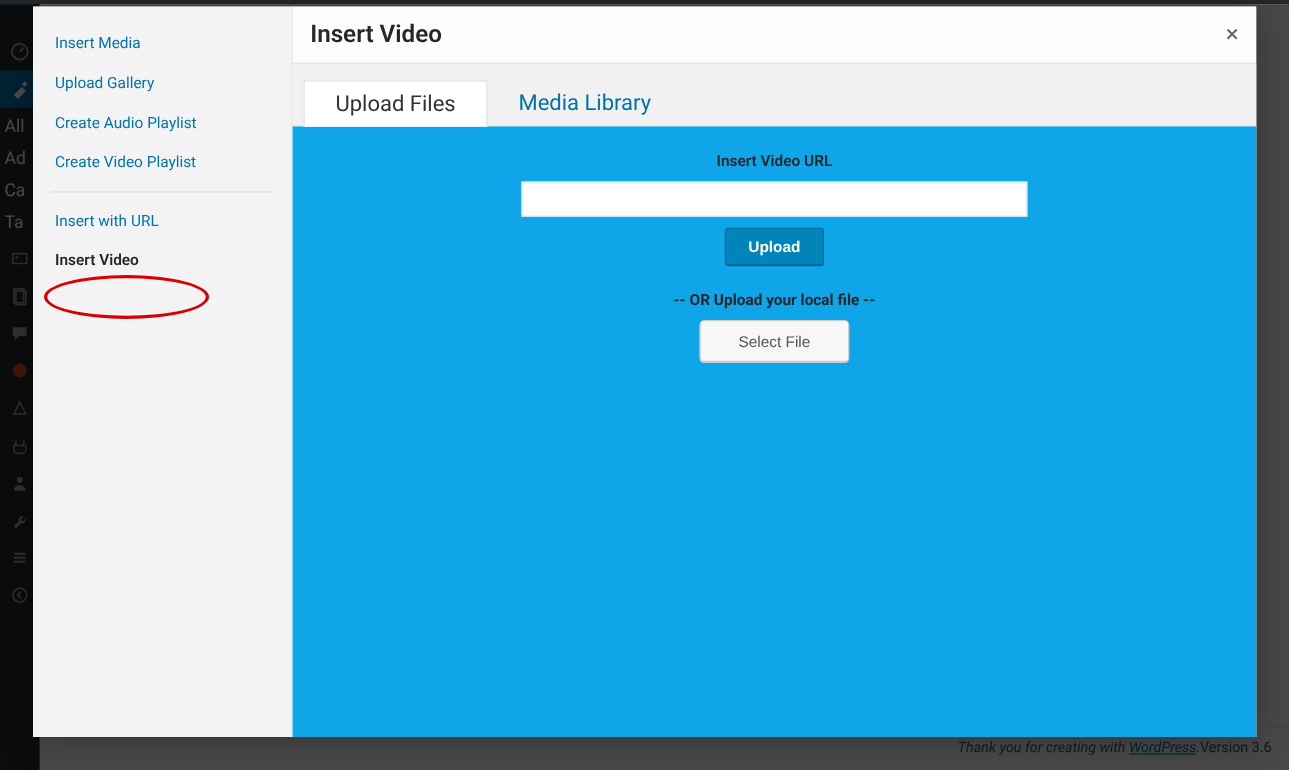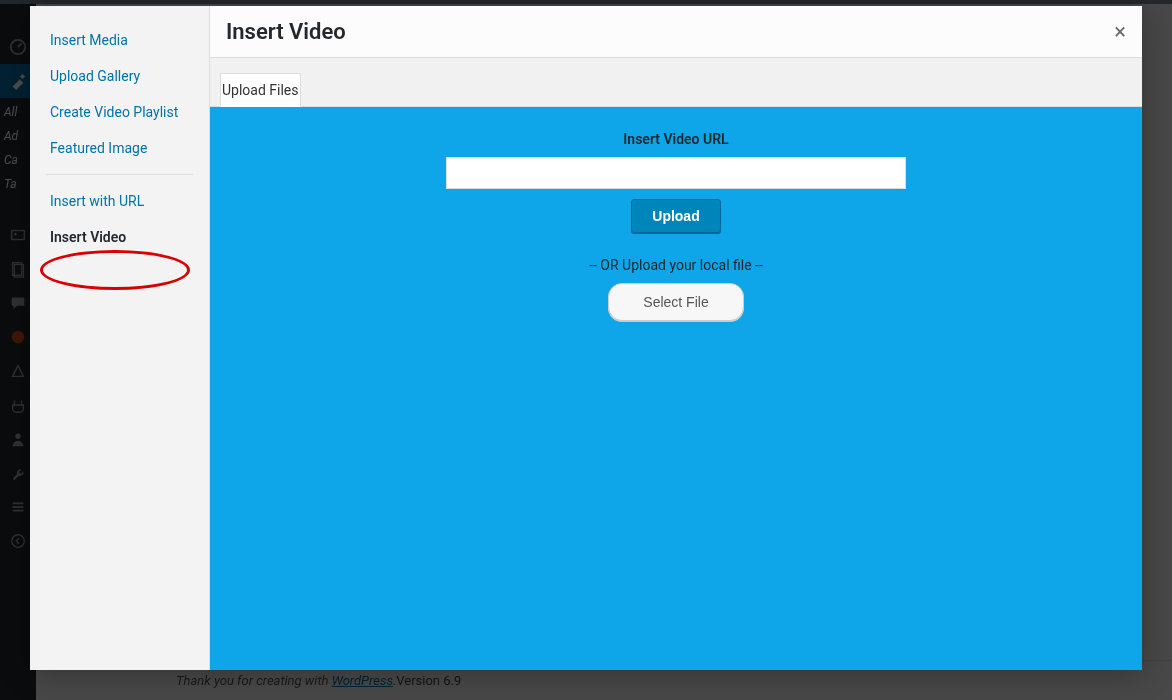--- a/index.html
+++ b/index.html
@@ -43,33 +43,32 @@
       background: #0073aa;
       color: #fff;
     }
     .wp-menubar svg { width: 18px; height: 18px; fill: currentColor; }
     .wp-submenu {
       position: absolute;
       top: 100px;
       left: 0;
       width: 36px;
       color: #fff;
-      font-size: 12px;
-      font-style: italic;
+      font-size: 16px;
     }
     .wp-submenu div { padding: 5px 4px; color: #fff; }
     .footer {
       position: absolute;
       bottom: 0; left: 160px; right: 0;
       height: 40px;
       background: #f1f1f1;
       border-top: 1px solid #ddd;
       display: flex;
       align-items: center;
-      justify-content: flex-start;
+      justify-content: flex-end;
       padding: 0 16px;
       font-size: 13px;
       font-style: italic;
       color: #555;
     }
     .footer a { color: #0073aa; text-decoration: underline; }
     .footer .ver { font-style: normal; color: #444; }
 
     
     .modal-backdrop {
@@ -81,21 +80,21 @@
       position: absolute;
       top: 6px;
       left: 30px;
       right: 30px;
       bottom: 30px;
       background: #fcfcfc;
       box-shadow: 0 3px 30px rgba(0,0,0,0.3);
       display: flex;
     }
     .media-sidebar {
-      width: 180px;
+      width: 236px;
       background: #f3f3f3;
       border-right: 1px solid #ddd;
       padding: 16px 16px;
     }
     .media-sidebar .menu-link {
       display: block;
       color: #0073aa;
       font-size: 14px;
       padding: 10px 4px 10px 4px;
       cursor: pointer;
@@ -145,22 +144,22 @@
       border: none;
       font-family: inherit;
     }
     .media-tabs-wrap {
       background: #f1f1f1;
       border-bottom: 1px solid #ddd;
       padding: 14px 10px 0 10px;
     }
     .media-tabs { display: flex; }
     .media-tab {
-      padding: 8px 1px;
-      font-size: 14px;
+      padding: 8px 28px;
+      font-size: 20px;
       color: #0073aa;
       cursor: pointer;
       position: relative;
       bottom: -1px;
     }
     .media-tab.active {
       background: #fff;
       border: 1px solid #ddd;
       border-bottom: 1px solid #fff;
       color: #333;
@@ -196,31 +195,31 @@
       font-size: 14px;
       padding: 8px 20px;
       border-radius: 3px;
       cursor: pointer;
       box-shadow: 0 1px 0 #006799;
       text-align: right;
     }
     .or-text {
       margin-top: 24px;
       font-size: 14px;
-      font-weight: 400;
+      font-weight: 700;
       color: #23282d;
     }
     .select-file-btn {
       margin-top: 10px;
       background: #f7f7f7;
       border: 1px solid #ccc;
       color: #555;
       font-size: 14px;
       padding: 10px 34px;
-      border-radius: 14px;
+      border-radius: 4px;
       cursor: pointer;
       box-shadow: 0 1px 0 #ccc;
     }
   </style>
 </head>
 <body>
 
 <div class="wp-admin-bg"></div>
 <div class="wp-adminbar"></div>
 
@@ -300,46 +299,47 @@
   <div>All</div>
   <div>Ad</div>
   <div>Ca</div>
   <div>Ta</div>
 </div>
 
 <div class="footer">
   <span>
     <span>Thank you for creating with </span><a href="#">WordPress</a><span>.</span>
   </span>
-  <span class="ver">Version 6.9</span>
+  <span class="ver">Version 3.6</span>
 </div>
 
 <div class="modal-backdrop"></div>
 
 <div class="media-modal">
   <div class="media-sidebar">
     <a class="menu-link">Insert Media</a>
     <a class="menu-link">Upload Gallery</a>
+    <a class="menu-link">Create Audio Playlist</a>
     <a class="menu-link">Create Video Playlist</a>
-    <a class="menu-link">Featured Image</a>
     <div class="separator"></div>
     <a class="menu-link">Insert with URL</a>
     <a class="menu-link active">Insert Video</a>
   </div>
 
   <div class="red-circle"></div>
 
   <div class="media-main">
     <div class="media-header">
       <h1>Insert Video</h1>
       <button class="close-btn">×</button>
     </div>
     <div class="media-tabs-wrap">
       <div class="media-tabs">
         <div class="media-tab active">Upload Files</div>
+        <div class="media-tab">Media Library</div>
       </div>
     </div>
     <div class="media-content">
       <div class="url-label">Insert Video URL</div>
       <input class="url-input" type="text" value="" style="">
       <button class="upload-btn">Upload</button>
       <div class="or-text">-- OR Upload your local file --</div>
       <button class="select-file-btn">Select File</button>
     </div>
   </div>

